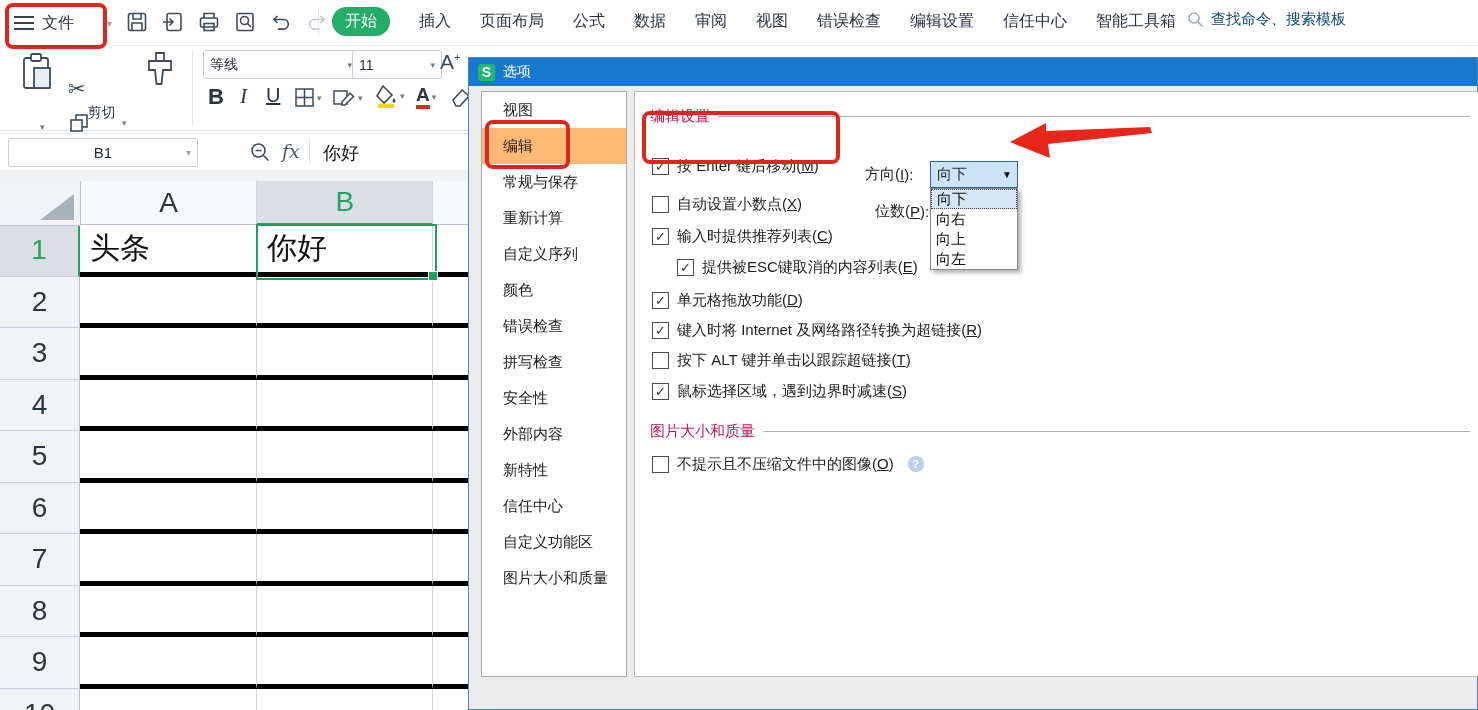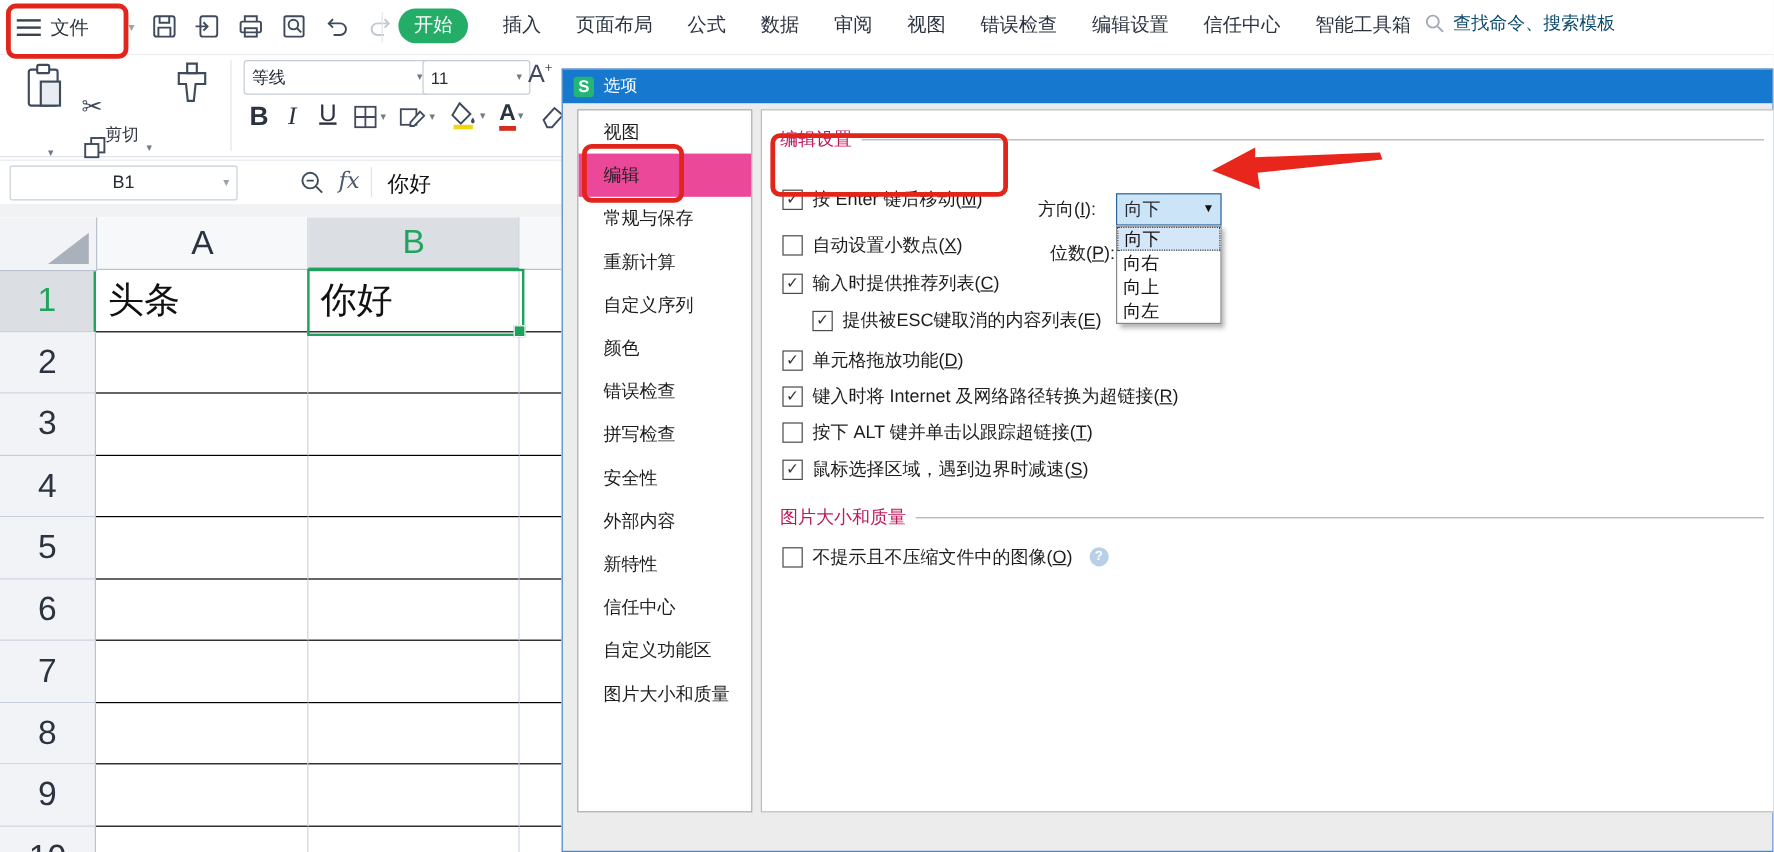--- a/index.html
+++ b/index.html
@@ -41,34 +41,34 @@
   .ghead{display:flex;height:44px;}
   .corner{width:80px;height:44px;background:#f2f3f6;border-right:1px solid #b9c2cd;border-bottom:1px solid #b9c2cd;position:relative;}
   .corner .tri{position:absolute;right:6px;bottom:5px;width:0;height:0;border-left:34px solid transparent;border-bottom:26px solid #a9b1bb;}
   .chcell{height:44px;display:flex;align-items:center;justify-content:center;font-size:28px;color:#2b3340;
           background:#f7f8fa;border-right:1px solid #ccd5e2;border-bottom:1px solid #b9c2cd;box-sizing:border-box;}
   .chsel{background:#dbdee2;color:#21a45f;border-bottom:2px solid #21a45f;}
   .grow{display:flex;height:51.5px;}
   .rhead{width:80px;display:flex;align-items:center;justify-content:center;font-size:28px;color:#2b3340;
          background:#f2f3f6;border-right:1px solid #b9c2cd;border-bottom:1px solid #c6cedb;box-sizing:border-box;}
   .rsel{background:#dbdee2;color:#21a45f;border-right:2px solid #21a45f;}
-  .cell{border-right:1px solid #ccd5e2;border-bottom:1px solid #000000;box-sizing:border-box;
+  .cell{border-right:1px solid #ccd5e2;border-bottom:5px solid #000000;box-sizing:border-box;
         font-size:30px;color:#111;display:flex;align-items:center;padding-left:10px;overflow:hidden;white-space:nowrap;}
   .ca{width:177px;} .cb{width:176px;} .cc{width:35px;border-right:none;padding-left:0;}
   .selbox{left:256px;top:224px;width:177px;height:52px;border:2.5px solid #1fa15d;pointer-events:none;}
   .handle{left:428px;top:271px;width:8px;height:8px;background:#1fa15d;border:1px solid #fff;}
   
   .dialog{left:468px;top:57px;width:1010px;height:653px;background:#ececec;border:1px solid #4a86c7;box-sizing:border-box;}
   .dtitle{position:absolute;left:0;top:0;width:100%;height:28px;background:#1778d0;display:flex;align-items:center;gap:8px;padding-left:9px;box-sizing:border-box;}
   .sicon{width:17px;height:17px;background:#23b573;border-radius:3px;color:#fff;font-weight:bold;font-size:12px;
          display:flex;align-items:center;justify-content:center;}
   .dtitle span{color:#fff;font-size:14px;}
   .listbox{position:absolute;left:12px;top:33px;width:146px;height:586px;background:#fff;border:1px solid #a8a8a8;box-sizing:border-box;overflow:hidden;}
   .litem{height:36px;display:flex;align-items:center;padding-left:21px;font-size:15px;color:#1d1d1f;cursor:pointer;}
-  .lsel{background:#ec4899;}
+  .lsel{background:#fdba74;}
   .panel{position:absolute;left:165px;top:33px;width:845px;height:586px;background:#fff;border:1px solid #b9b9b9;box-sizing:border-box;}
   .gtitle{position:absolute;display:flex;align-items:center;gap:8px;left:15px;right:8px;height:18px;font-size:15px;color:#be185d;}
   .gtitle .line{flex:1;height:1px;background:#b0b0b0;}
   .cbrow{position:absolute;display:flex;align-items:center;gap:8px;height:24px;font-size:15px;color:#1d1d1f;}
   .cbx{width:15px;height:15px;border:1px solid #4a4a4a;background:#fff;display:flex;align-items:center;justify-content:center;
        font-size:13px;font-weight:bold;color:#333;flex:none;}
   .helpicon{width:16px;height:16px;border-radius:50%;background:#b9cfe8;color:#fff;font-size:11px;font-weight:bold;
             display:flex;align-items:center;justify-content:center;margin-left:6px;}
   .fldlabel{position:absolute;font-size:15px;color:#1d1d1f;height:27px;display:flex;align-items:center;}
   .select{position:absolute;width:88px;height:27px;background:#cce4f7;border:1px solid #2a6496;box-sizing:border-box;

